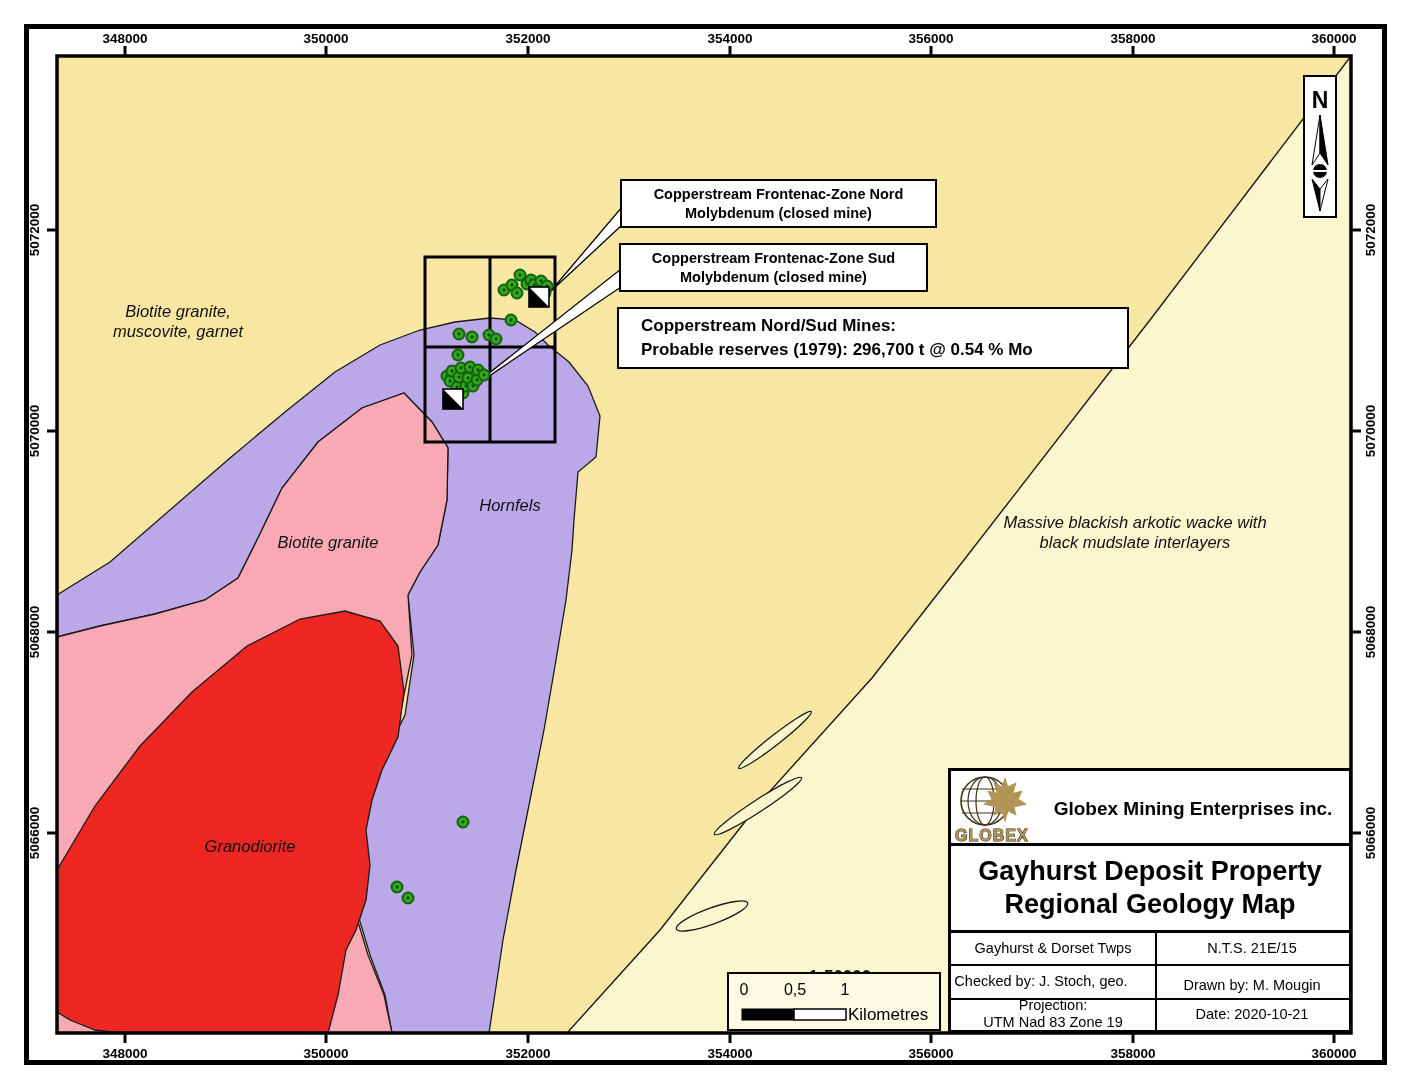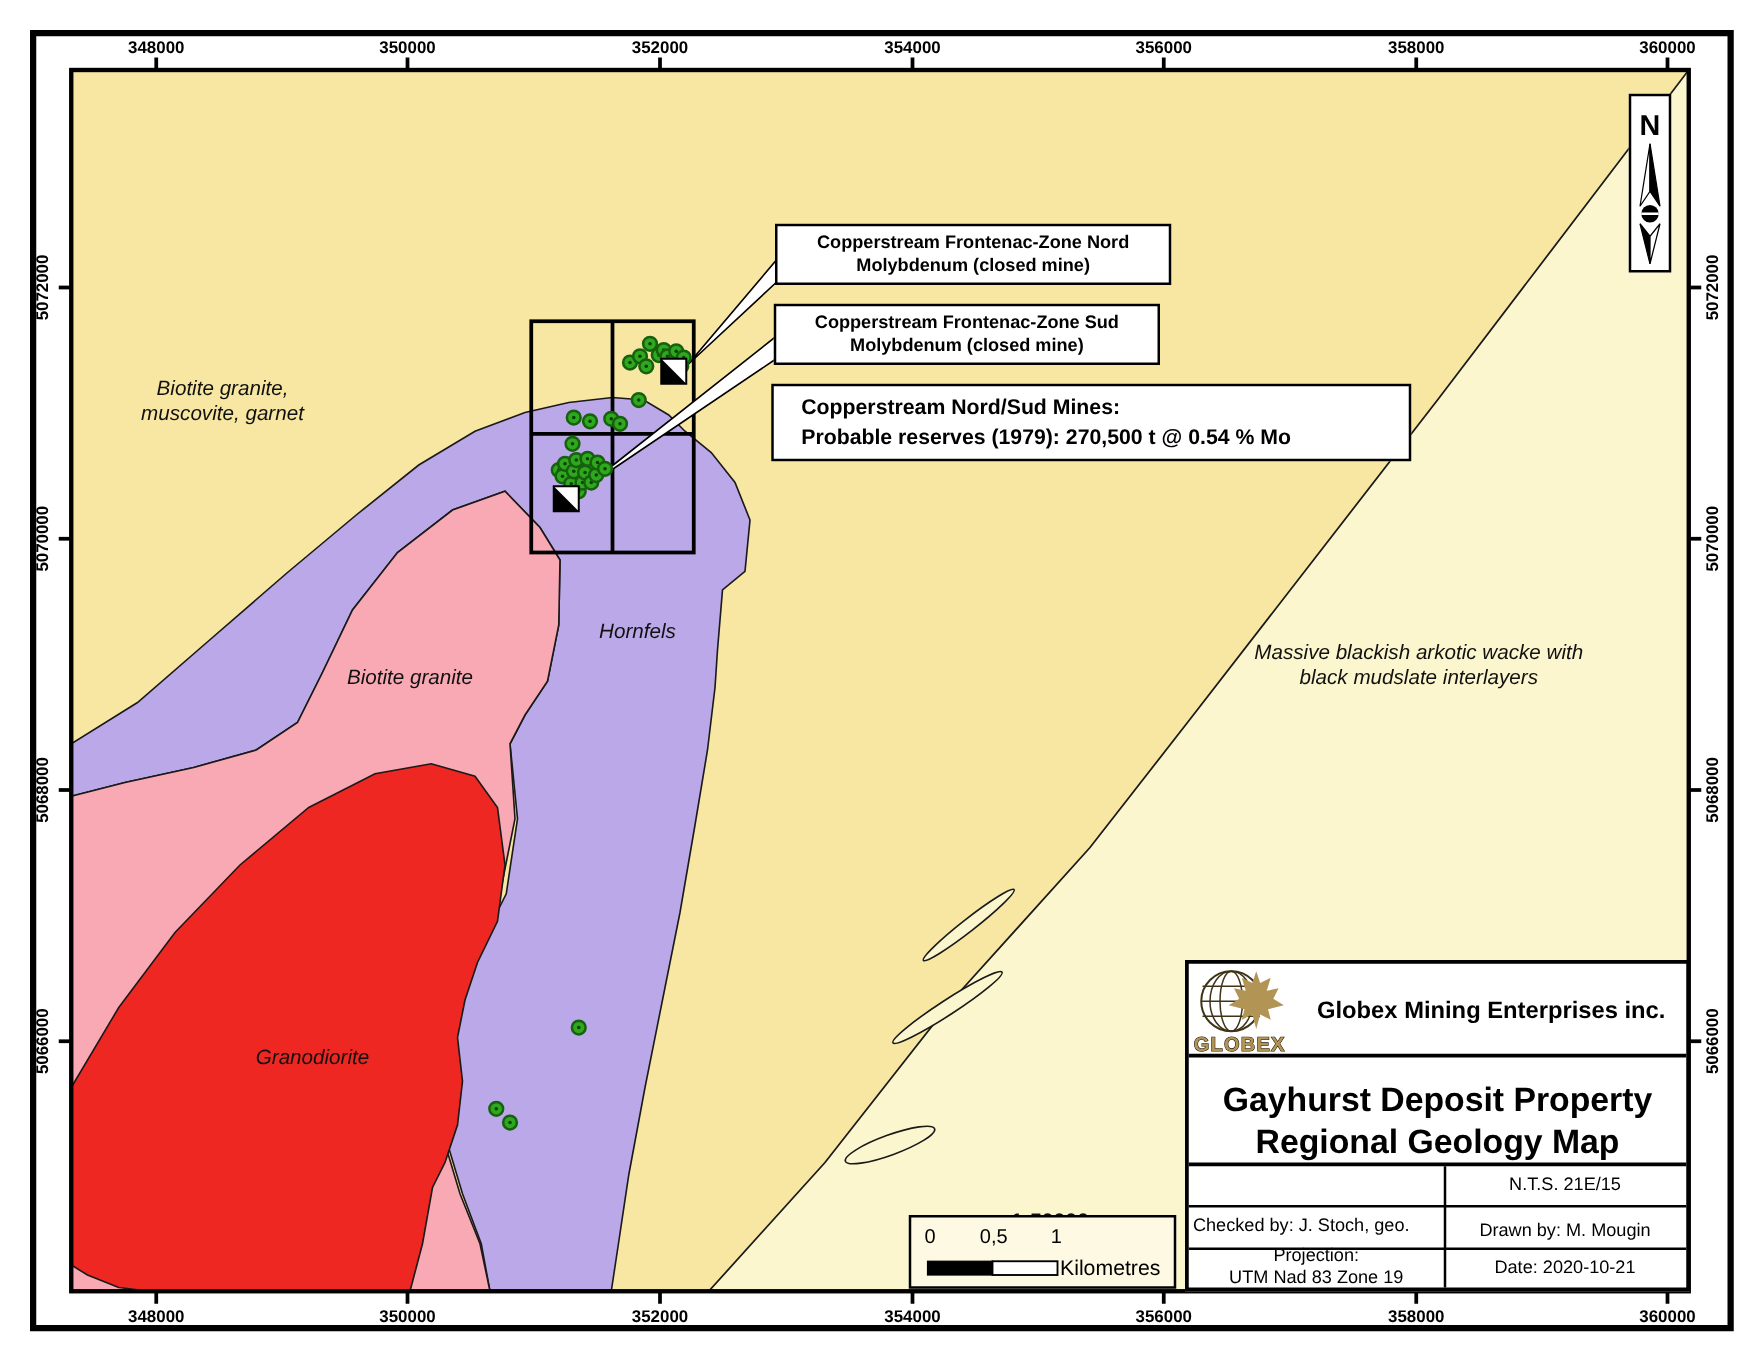--- a/index.html
+++ b/index.html
@@ -19,21 +19,21 @@
   #north-n{position:absolute;left:50%;top:12px;transform:translateX(-50%);font-weight:bold;font-size:23px;line-height:1;}
   #scale-ratio{position:absolute;font-weight:bold;font-size:17px;transform:translate(-50%,-50%);margin-top:16px;}
   #scale-box{position:absolute;left:727px;top:972px;width:214px;height:59px;background:#FDF9E3;border:2px solid #000;}
   .scale-num{position:absolute;font-size:16px;transform:translateX(-50%);top:7px;color:#000;}
   #scale-unit{position:absolute;left:119px;top:31px;font-size:17px;color:#000;}
   #title-block{position:absolute;left:948px;top:768px;width:404px;height:265px;background:#fff;border:3px solid #000;}
   .tb-row1{position:absolute;left:0;top:0;width:100%;height:75px;border-bottom:3px solid #000;}
   .tb-company{position:absolute;left:88px;right:2px;top:0;height:75px;display:flex;align-items:center;justify-content:center;
               font-weight:bold;font-size:19px;}
   .tb-row2{position:absolute;left:0;top:75px;width:100%;height:87px;border-bottom:3px solid #000;
-           display:flex;flex-direction:column;align-items:center;justify-content:flex-end;font-weight:bold;font-size:27px;line-height:33px;}
+           display:flex;flex-direction:column;align-items:center;justify-content:center;font-weight:bold;font-size:27px;line-height:33px;}
   .tb-grid{position:absolute;left:0;top:162px;width:100%;bottom:0;}
   .tb-cell{position:absolute;display:flex;align-items:center;justify-content:center;text-align:center;
            font-size:14.5px;line-height:17px;color:#000;}
   .tb-vline{position:absolute;left:204px;top:0;bottom:0;width:0;border-left:2.5px solid #000;}
   .tb-hline{position:absolute;left:0;right:0;height:0;border-top:2.5px solid #000;}
   #logo{position:absolute;left:2px;top:2px;width:86px;height:71px;}
 </style>
 </head>
 <body>
 
@@ -319,21 +319,21 @@
   <div class="callout" style="left:620px;top:179px;width:317px;">
     <div>Copperstream Frontenac-Zone Nord</div>
       <div>Molybdenum (closed mine)</div>
   </div>
   <div class="callout" style="left:619px;top:243px;width:309px;">
     <div>Copperstream Frontenac-Zone Sud</div>
       <div>Molybdenum (closed mine)</div>
   </div>
   <div class="callout big" style="left:617px;top:307px;width:512px;">
     <div>Copperstream Nord/Sud Mines:</div>
-      <div>Probable reserves (1979): 270,500 t @ 0.54 % Mo</div>
+      <div>Probable reserves (1979): 296,700 t @ 0.54 % Mo</div>
   </div>
 
   <div id="north-box">
     <div id="north-n">N</div>
     <svg width="30" height="110" viewBox="0 0 30 110" style="position:absolute;left:0;top:30px;">
       <polygon points="15,8 7,58 15,46" fill="#fff" stroke="#000" stroke-width="1"></polygon>
       <polygon points="15,8 23,58 15,46" fill="#000" stroke="#000" stroke-width="1"></polygon>
       <circle cx="15" cy="64" r="7" fill="#000"></circle>
       <line x1="8" y1="64" x2="22" y2="64" stroke="#fff" stroke-width="2"></line>
       <polygon points="15,104 7,72 15,82" fill="#000" stroke="#000" stroke-width="1"></polygon>
@@ -374,20 +374,21 @@
       <div class="tb-company">Globex Mining Enterprises inc.</div>
     </div>
     <div class="tb-row2">
       <div>Gayhurst Deposit Property</div>
       <div>Regional Geology Map</div>
     </div>
     <div class="tb-grid">
       <div class="tb-vline"></div>
       <div class="tb-hline" style="top:31px;"></div>
       <div class="tb-hline" style="top:65px;"></div>
+      <div class="tb-cell" style="left:0;top:0;width:204px;height:31px;">Gayhurst &amp; Dorset Twps</div>
       <div class="tb-cell" style="left:204px;top:0;right:0;height:31px;">N.T.S. 21E/15</div>
       <div class="tb-cell" style="left:0;top:31px;width:180px;height:34px;">Checked by: J. Stoch, geo.</div>
       <div class="tb-cell" style="left:204px;top:31px;right:0;height:43px;">Drawn by: M. Mougin</div>
       <div class="tb-cell" style="left:0;top:65px;width:204px;bottom:0;flex-direction:column;">
         <div>Projection:</div>
         <div>UTM Nad 83 Zone 19</div>
       </div>
       <div class="tb-cell" style="left:204px;top:65px;right:0;bottom:0;">Date: 2020-10-21</div>
     </div>
   </div>

